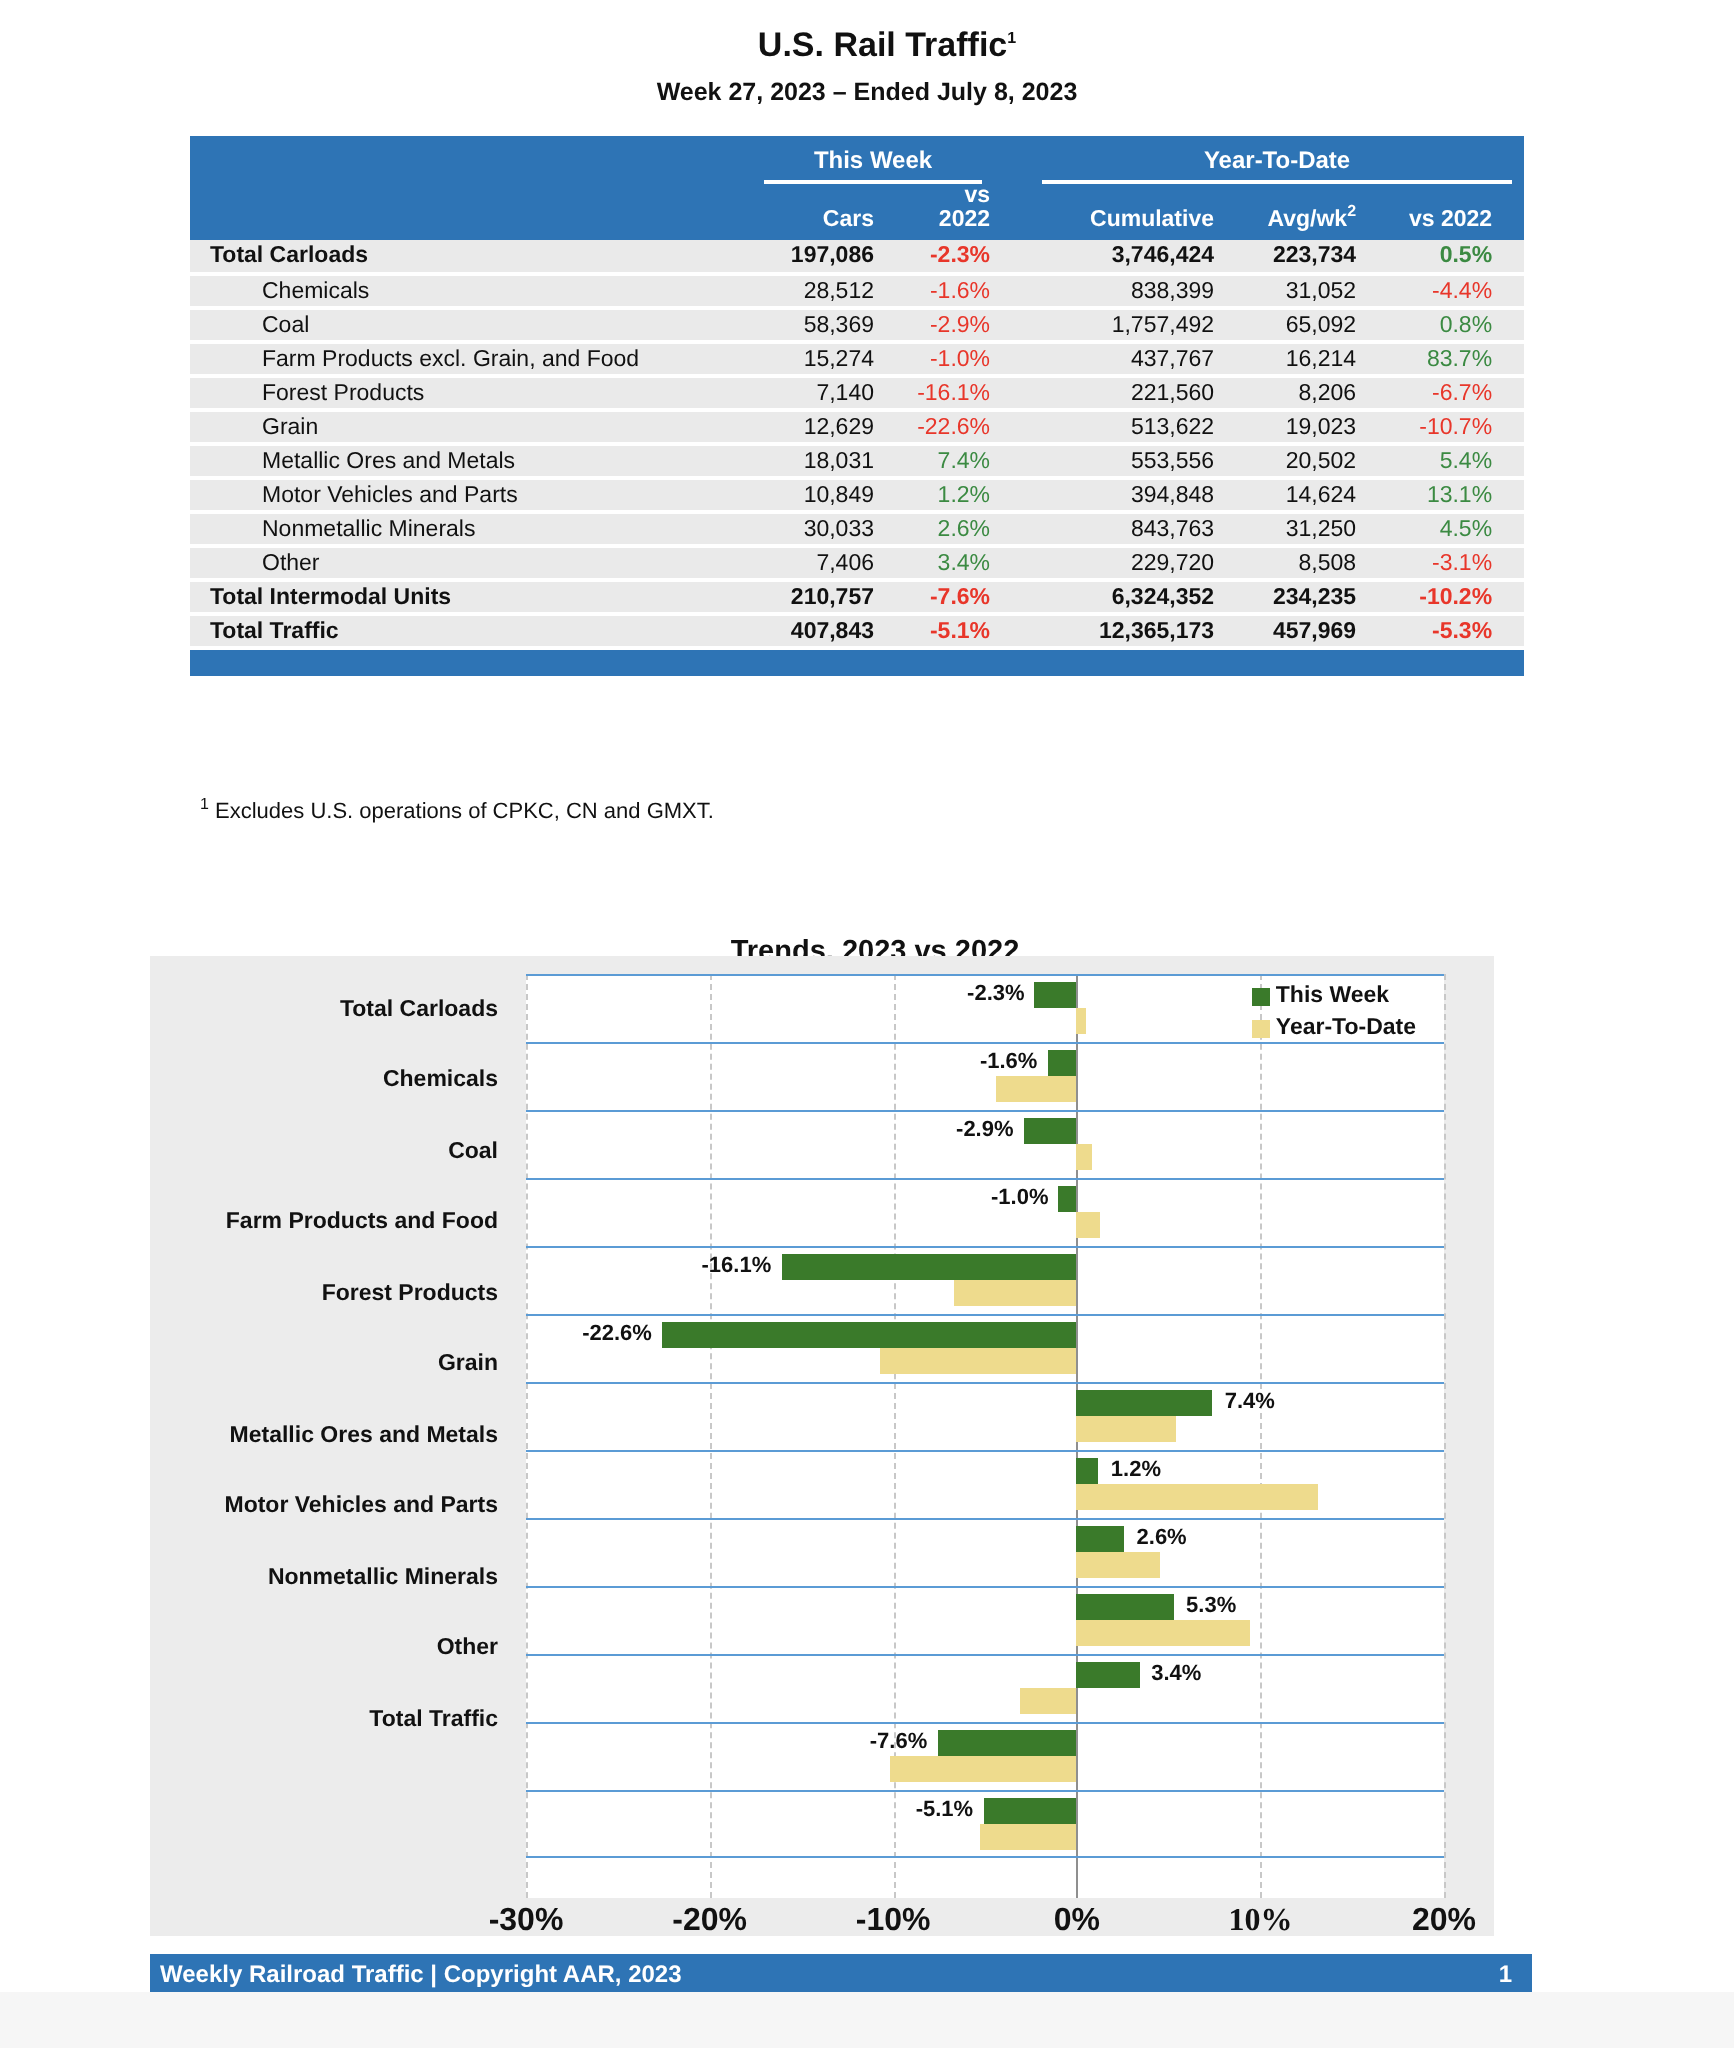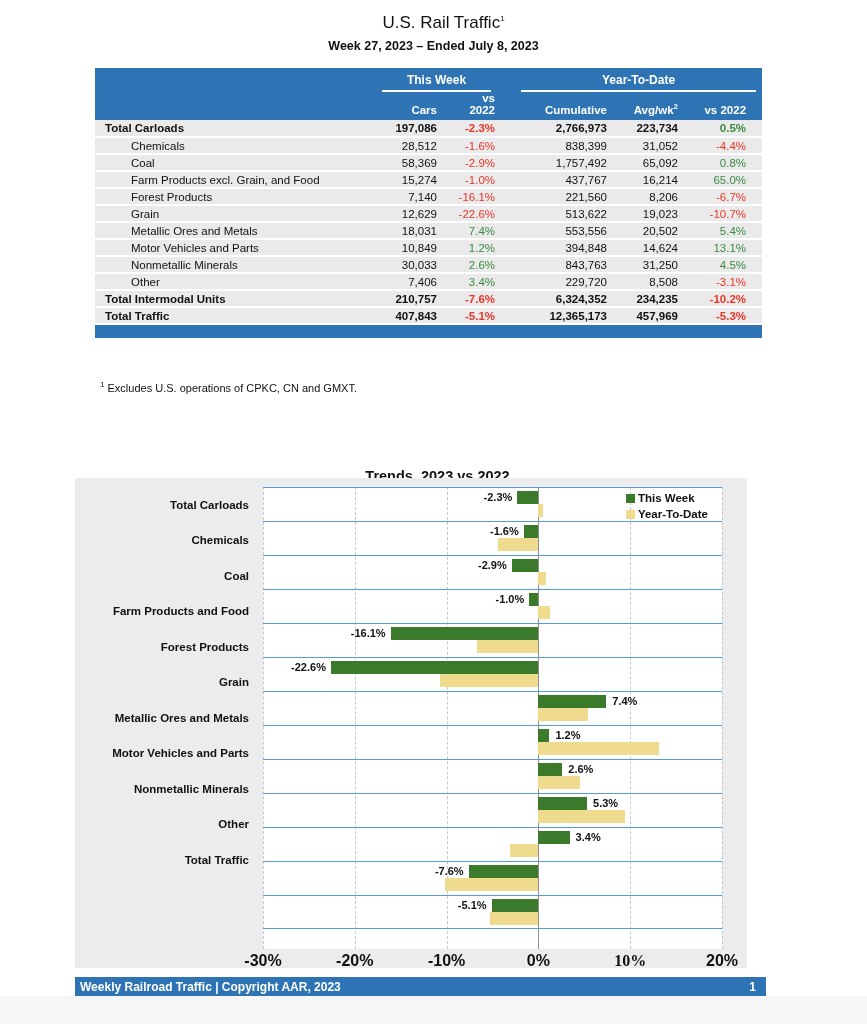--- a/index.html
+++ b/index.html
@@ -7,21 +7,21 @@
   body {
     width: 867px; height: 1024px; position: relative;
     font-family: "Liberation Sans", sans-serif;
     color: #111;
     overflow: hidden;
   }
   sup { vertical-align: super; font-size: 8px; line-height: 0; }
 
   
   .title-block { position: absolute; top: 13px; left: 0; width: 100%; text-align: center; }
-  .main-title { font-size: 17px; font-weight: normal; margin-left: 20px; }
+  .main-title { font-size: 17px; font-weight: bold; margin-left: 20px; }
   .main-sub { font-size: 12.5px; font-weight: bold; margin-top: 6px; }
 
   
   .rail-table-wrap { position: absolute; top: 68px; left: 95px; width: 667px; }
   table.rail { border-collapse: collapse; table-layout: fixed; width: 667px; font-size: 11.5px; }
   table.rail thead th { background: #2e74b5; color: #fff; font-weight: bold; vertical-align: bottom; }
   .grp-row th { height: 24px; padding-top: 4px; }
   .grp-underline { border-bottom: 2px solid #fff; padding-bottom: 3px; text-align: center; font-size: 12px; }
   .grp-tw .grp-underline { margin: 0 26px 0 2px; }
   .grp-ytd .grp-underline { margin: 0 6px 0 4px; }
@@ -33,21 +33,21 @@
   .pr-cars { padding-right: 18px; text-align: right; }
   .pr-wk   { padding-right: 22px; text-align: right; }
   .pr-cum  { padding-right: 10px; text-align: right; }
   .pr-avg  { padding-right: 14px; text-align: right; }
   .pr-ytd  { padding-right: 16px; text-align: right; }
   .neg { color: #e8362a; }
   .pos { color: #3b8a42; }
   .table-bottom-bar { height: 13px; background: #2e74b5; margin-top: 0px; }
 
   
-  .footnotes { position: absolute; top: 382px; left: 100px; font-size: 11px; }
+  .footnotes { position: absolute; top: 400px; left: 100px; font-size: 11px; }
   .footnote { margin-bottom: 7px; }
 
   
   .chart-titles { position: absolute; top: 430px; left: 4px; width: 100%; text-align: center; margin-top: 38px; }
   .chart-title { font-size: 14.5px; font-weight: bold; }
   .chart-sub { font-size: 16px; font-weight: bold; margin-top: 5px; }
 
   
   .chart-panel { position: absolute; top: 478px; left: 75px; width: 672px; height: 490px; background: #ececec; }
   .labels-col { position: absolute; left: 0; top: 9px; width: 180px; }
@@ -111,21 +111,21 @@
         <th class="pr-cum">Cumulative</th>
         <th class="pr-avg"><span>Avg/wk</span><sup>2</sup></th>
         <th class="pr-ytd">vs 2022</th>
       </tr>
     </thead>
     <tbody id="table-body">
         <tr class="bold">
           <td class="c-label">Total Carloads</td>
           <td class="pr-cars">197,086</td>
           <td class="pr-wk neg">-2.3%</td>
-          <td class="pr-cum">2,766,973</td>
+          <td class="pr-cum">3,746,424</td>
           <td class="pr-avg">223,734</td>
           <td class="pr-ytd pos">0.5%</td>
         </tr>
         <tr>
           <td class="c-label indent">Chemicals</td>
           <td class="pr-cars">28,512</td>
           <td class="pr-wk neg">-1.6%</td>
           <td class="pr-cum">838,399</td>
           <td class="pr-avg">31,052</td>
           <td class="pr-ytd neg">-4.4%</td>
@@ -137,21 +137,21 @@
           <td class="pr-cum">1,757,492</td>
           <td class="pr-avg">65,092</td>
           <td class="pr-ytd pos">0.8%</td>
         </tr>
         <tr>
           <td class="c-label indent">Farm Products excl. Grain, and Food</td>
           <td class="pr-cars">15,274</td>
           <td class="pr-wk neg">-1.0%</td>
           <td class="pr-cum">437,767</td>
           <td class="pr-avg">16,214</td>
-          <td class="pr-ytd pos">65.0%</td>
+          <td class="pr-ytd pos">83.7%</td>
         </tr>
         <tr>
           <td class="c-label indent">Forest Products</td>
           <td class="pr-cars">7,140</td>
           <td class="pr-wk neg">-16.1%</td>
           <td class="pr-cum">221,560</td>
           <td class="pr-avg">8,206</td>
           <td class="pr-ytd neg">-6.7%</td>
         </tr>
         <tr>

